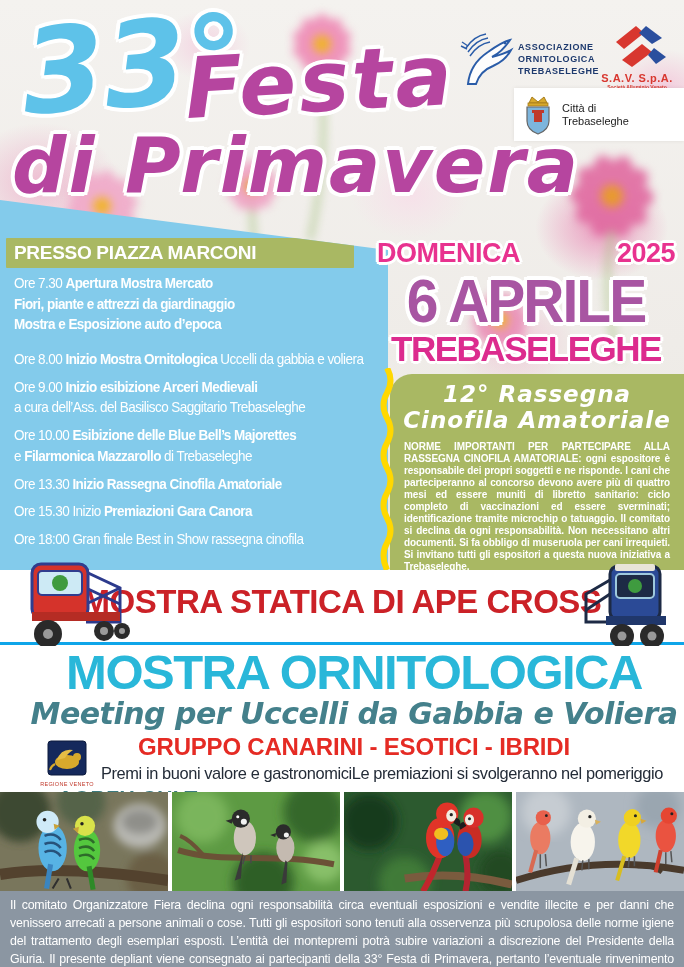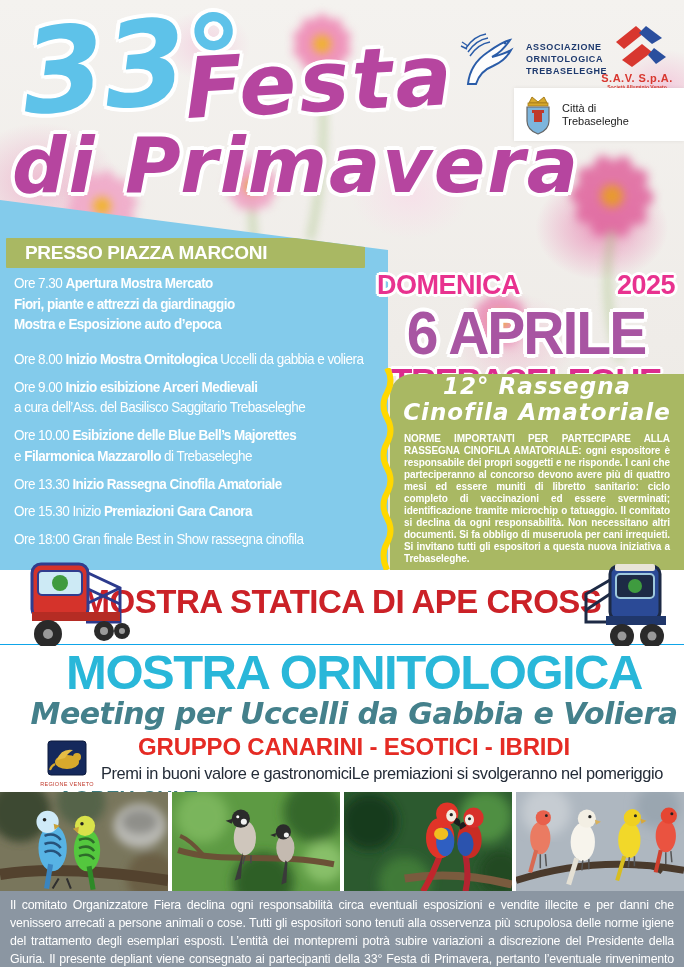--- a/index.html
+++ b/index.html
@@ -13,65 +13,65 @@
       radial-gradient(ellipse 85px 65px at 60% 34%, rgba(249,217,232,.65), rgba(249,217,232,0) 70%),
       radial-gradient(ellipse 110px 85px at 6% 32%, rgba(235,156,192,.6), rgba(235,156,192,0) 70%),
       radial-gradient(ellipse 65px 50px at 30% 8%, rgba(244,194,218,.6), rgba(244,194,218,0) 70%),
       radial-gradient(ellipse 90px 70px at 75% 60%, rgba(240,170,200,.5), rgba(240,170,200,0) 70%),
       linear-gradient(180deg,#f4f2ef 0%,#efece8 60%,#ece8e3 100%);}
   .flowers{position:absolute;left:0;top:0;filter:blur(5px);}
   
   .outl{text-shadow:-3px -3px 0 #fff,3px -3px 0 #fff,-3px 3px 0 #fff,3px 3px 0 #fff,
         -4px 0 0 #fff,4px 0 0 #fff,0 -4px 0 #fff,0 4px 0 #fff;}
   .outl2{text-shadow:-2px -2px 0 #fff,2px -2px 0 #fff,-2px 2px 0 #fff,2px 2px 0 #fff,
-        -3px 0 0 #fff,3px 0 0 #fff,0 -3px 0 #fff,0 3px 0 #fff;margin-top:32px;}
+        -3px 0 0 #fff,3px 0 0 #fff,0 -3px 0 #fff,0 3px 0 #fff;}
   .title-num{position:absolute;left:22px;top:6px;font-family:"DejaVu Sans",sans-serif;
     font-style:italic;font-weight:bold;font-size:118px;line-height:1;color:#5ec2e9;transform:rotate(-4deg);}
   .title-l1{position:absolute;left:185px;top:40px;font-family:"DejaVu Sans",sans-serif;
     font-style:italic;font-weight:bold;font-size:84px;line-height:1;color:#b6459f;letter-spacing:3px;transform:rotate(-3deg);}
   .title-l2{position:absolute;left:12px;top:128px;font-family:"DejaVu Sans",sans-serif;
     font-style:italic;font-weight:bold;font-size:76px;line-height:1;color:#b6459f;letter-spacing:2px;}
   
-  .logo-assoc{position:absolute;left:458px;top:28px;width:150px;display:flex;align-items:center;gap:12px;}
+  .logo-assoc{position:absolute;left:458px;top:28px;width:150px;display:flex;align-items:center;gap:4px;}
   .logo-assoc .txt{color:#1e3a6e;font-size:9px;font-weight:bold;letter-spacing:.6px;line-height:1.35;}
   .logo-sav{position:absolute;left:594px;top:22px;width:86px;text-align:center;}
   .logo-sav .t1{color:#d8372f;font-weight:bold;font-size:11px;letter-spacing:.5px;}
   .logo-sav .t2{color:#d8372f;font-size:5px;font-weight:bold;}
   .citta-box{position:absolute;left:514px;top:88px;width:170px;height:53px;background:#fff;
     display:flex;align-items:center;gap:8px;padding-left:8px;box-sizing:border-box;box-shadow:0 0 4px rgba(0,0,0,.08);}
   .citta-box .txt{color:#1c1c1c;font-size:11px;line-height:1.15;}
   
   .left-panel{position:absolute;left:0;top:200px;width:388px;height:370px;background:#83cbeb;
     clip-path:polygon(0 0,100% 13.5%,100% 100%,0 100%);box-sizing:border-box;padding-top:38px;}
   .bar{margin:0 0 0 6px;width:340px;background:#a9b863;color:#fff;font-weight:bold;font-size:19px;
-    letter-spacing:-.3px;padding:4px 0 4px 19px;border-radius:1px;}
+    letter-spacing:-.3px;padding:4px 0 4px 8px;border-radius:1px;}
   .sched{padding:5px 0 2px 14px;color:#fff;}
   .sched-line{font-size:15px;letter-spacing:-.6px;white-space:nowrap;line-height:1.38;
     transform:scaleX(.9);transform-origin:0 50%;}
   .sched-line.gap{margin-top:7px;}
   .sched-line .b{font-weight:bold;}
   
   .date-block{position:absolute;left:377px;top:238px;width:298px;}
   .date-row{display:flex;justify-content:space-between;align-items:baseline;}
   .date-day,.date-year{font-size:27px;font-weight:900;color:#e8328f;letter-spacing:-.5px;}
   .date-big{font-size:57px;font-weight:900;color:#a855a2;letter-spacing:-2px;text-align:center;
     line-height:1.02;transform:scaleY(1.08);transform-origin:top;}
   .date-place{font-size:35px;font-weight:900;color:#dc2b8e;letter-spacing:-1.5px;text-align:center;margin-top:2px;}
   
   .green-box{position:absolute;left:390px;top:374px;width:294px;height:196px;background:#a9b863;
-    border-top-left-radius:22px;box-sizing:border-box;}
+    border-top-left-radius:22px;box-sizing:border-box;padding-top:8px;}
   .rassegna{font-family:"DejaVu Sans",sans-serif;font-style:italic;font-weight:bold;color:#fff;
     font-size:23px;line-height:1.12;text-align:center;letter-spacing:1px;}
   .norme{margin:7px 14px 0 14px;color:#fff;font-size:10px;font-weight:bold;line-height:1.2;
     text-align:justify;letter-spacing:-.1px;}
   
   .wave{position:absolute;left:378px;top:368px;}
   
   .ape-strip{position:absolute;left:0;top:570px;width:684px;height:75px;background:#fff;
-    border-bottom:1px solid #0ea5e9;box-sizing:border-box;}
+    border-bottom:3px solid #0ea5e9;box-sizing:border-box;}
   .ape-title{text-align:center;padding-top:13px;font-size:33px;font-weight:800;color:#cb2127;letter-spacing:-.5px;}
   .ape-l{position:absolute;left:12px;top:-16px;}
   .ape-r{position:absolute;right:6px;top:-12px;}
   
   .orni{position:absolute;left:12px;top:646px;width:684px;height:146px;background:#fff;}
   .orni-title{text-align:center;font-size:49px;font-weight:900;color:#29b7d9;letter-spacing:-1.5px;
     line-height:1;margin-top:2px;}
   .orni-sub{text-align:center;font-family:"DejaVu Sans",sans-serif;font-style:italic;font-weight:bold;
     font-size:30px;color:#44808b;letter-spacing:-.5px;line-height:1.05;margin-top:1px;}
   .orni-groups{text-align:center;font-size:24px;font-weight:800;color:#e52b24;letter-spacing:-.2px;margin-top:3px;}

